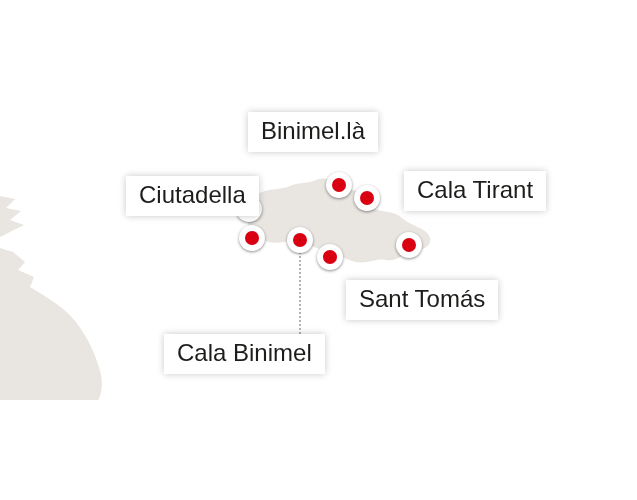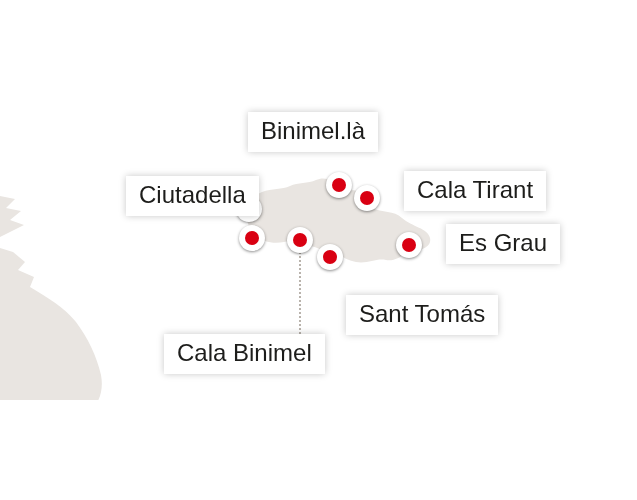--- a/index.html
+++ b/index.html
@@ -91,17 +91,16 @@
   <div class="marker" style="left:252px;top:238px;"></div>
   <div class="marker" style="left:339px;top:185px;"></div>
   <div class="marker" style="left:367px;top:198px;"></div>
   <div class="marker" style="left:300px;top:240px;"></div>
   <div class="marker" style="left:330px;top:257px;"></div>
   <div class="marker" style="left:409px;top:245px;"></div>
 
   <div class="map-label" style="left:248px;top:112px;">Binimel.là</div>
   <div class="map-label" style="left:404px;top:171px;">Cala Tirant</div>
   <div class="map-label" style="left:82px;top:176px;margin-left:44px;">Ciutadella</div>
-  <div class="map-label" style="left:446px;top:224px;">Es Grau</div>
-  <div class="map-label" style="left:346px;top:295px;">Sant Tomás</div>
+  <div class="map-label" style="left:346px;top:280px;">Sant Tomás</div>
   <div class="map-label" style="left:164px;top:334px;">Cala Binimel</div>
 
 </div>
 
 </body></html>

